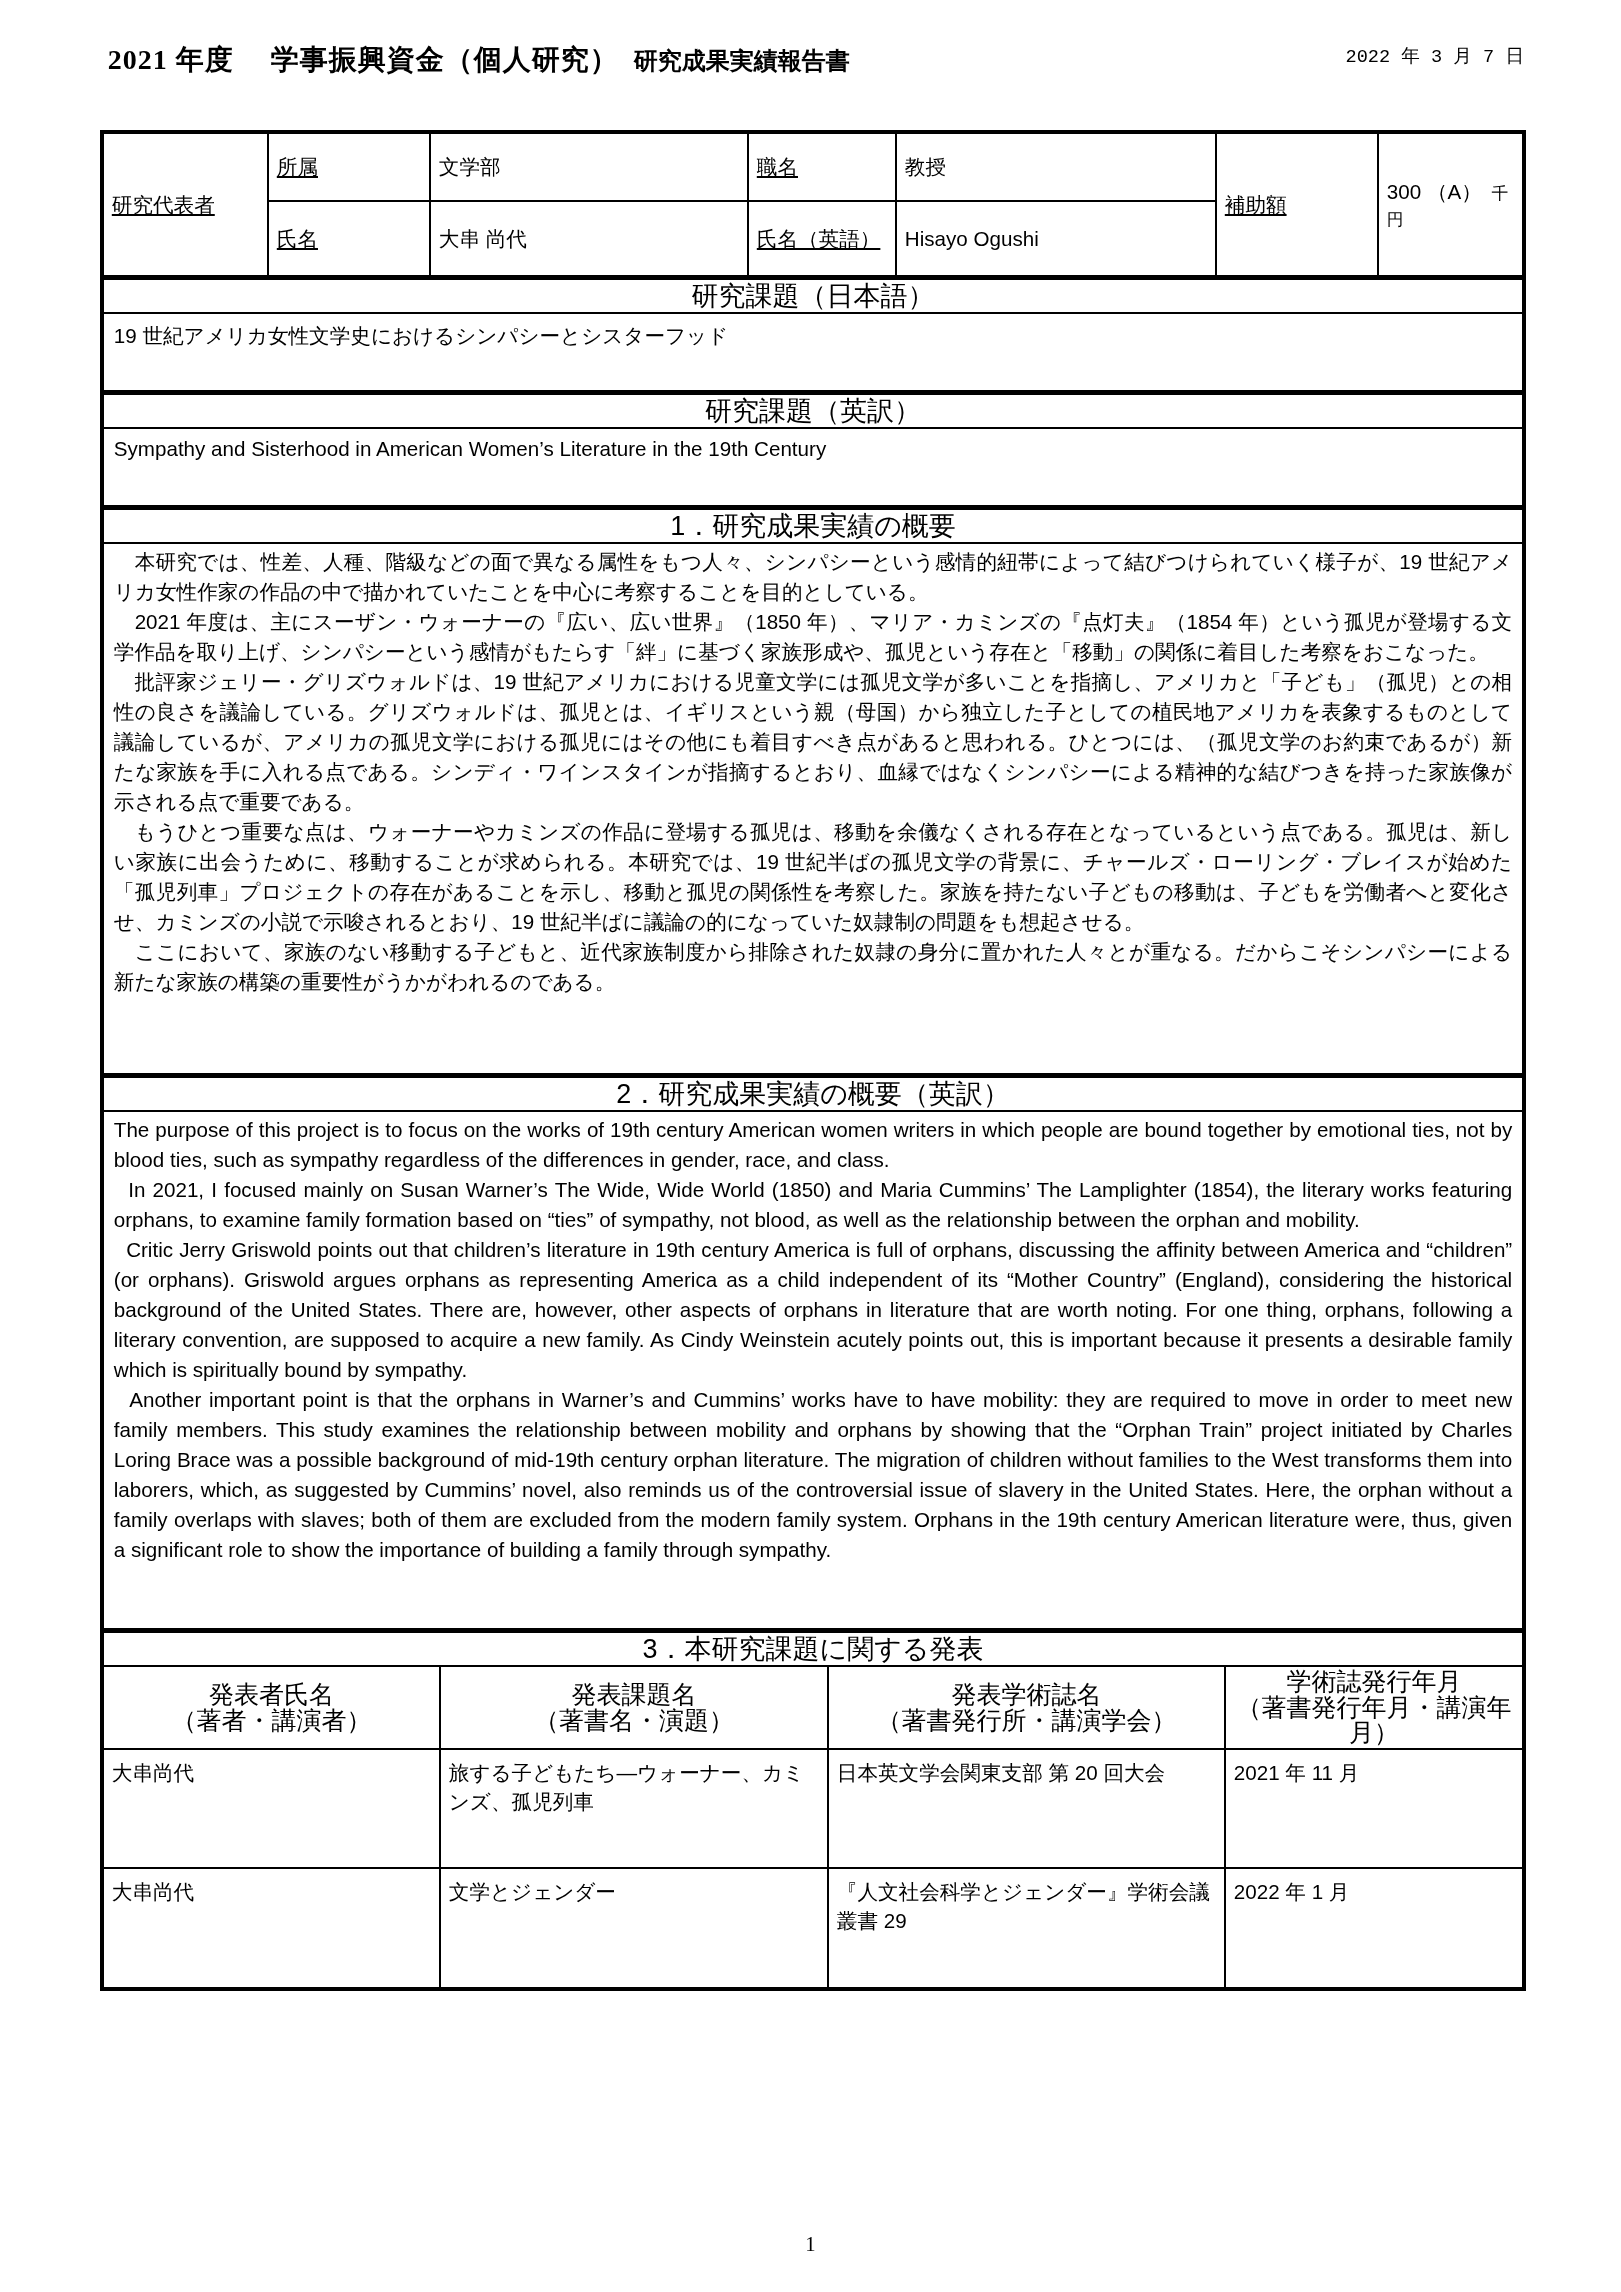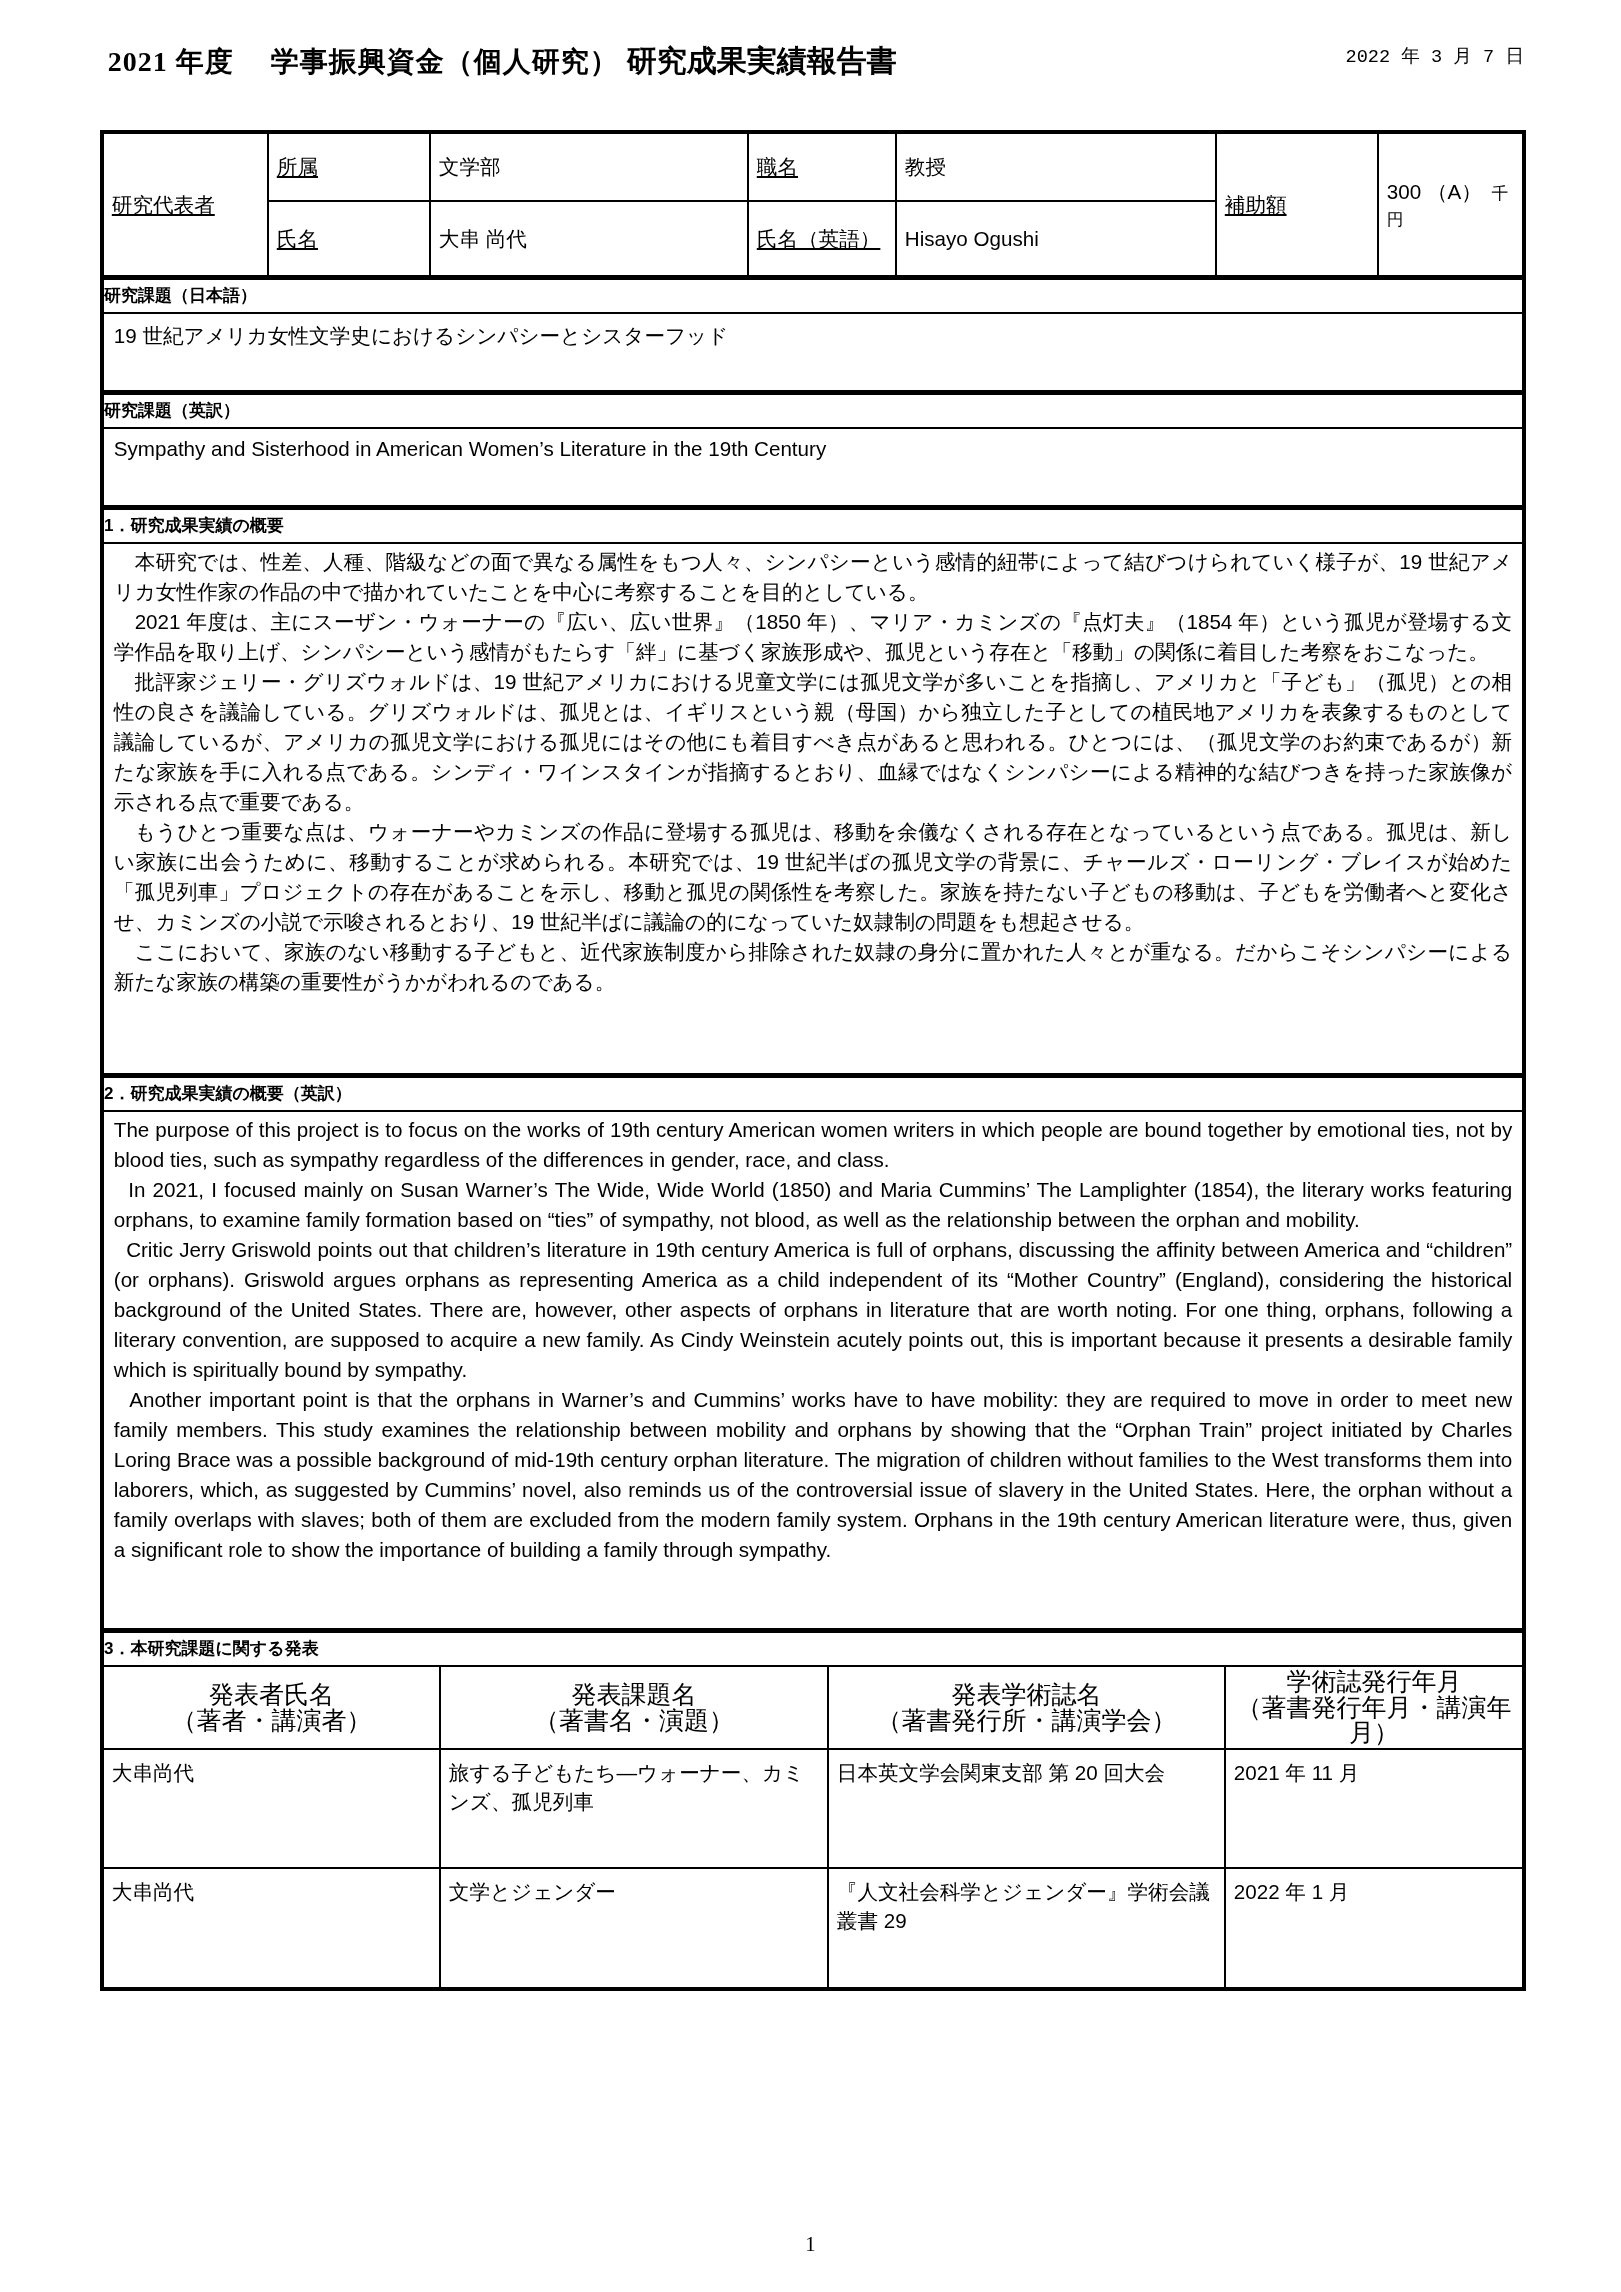--- a/index.html
+++ b/index.html
@@ -10,21 +10,21 @@
   }
   
   .page-header { position:absolute; left:100px; top:41px; width:1426px; }
   .doc-title { margin-left:7.8px; white-space:nowrap; }
   .title-main {
     font-family:"Liberation Serif","DejaVu Serif",serif;
     font-size:28px; font-weight:bold; letter-spacing:1px;
   }
   .title-sub {
     font-family:"Liberation Serif","DejaVu Serif",serif;
-    font-size:30px; font-weight:bold; margin-left:8px;
+    font-size:24px; font-weight:bold; margin-left:15px;
   }
   .doc-date {
     position:absolute; right:2px; top:2px;
     font-family:Liberation Mono, monospace;
     font-size:18.6px;
   }
   
   .doc {
     position:absolute; left:100px; top:130px; width:1426px;
     box-sizing:border-box; border:4.9px solid #000; background:#fff;
@@ -34,22 +34,22 @@
   
   .info-table td { font-size:20.6px; padding:0 7.8px; }
   .info-table .r1 { height:67px; }
   .info-table .r2 { height:74px;padding-left:36px; }
   .lbl { text-align:left; padding:0 2px;text-decoration:underline; }
   .val { text-align:left; }
   .amount-unit { font-size:16.7px; margin-left:9.8px; }
   
   .bar {
     border-top:5.9px solid #000; border-bottom:2px solid #000;
-    height:32px; line-height:32px; text-align:left;
-    font-size:17px; font-weight:bold;
+    height:32px; line-height:32px; text-align:center;
+    font-size:27px; font-weight:normal;
   }
   
   .topic-box { box-sizing:border-box; height:76px; padding:7.8px 9.8px; font-size:20.6px; }
   .bodytext { padding:2.9px 9.8px 7.8px 9.8px; font-size:20.6px; text-align:justify; }
   .bodytext p { margin:0; white-space:pre-wrap; line-height:30px; }
   .ja-body { min-height:518px; }
   .en-body { min-height:506px; }
   .en-body p { line-height:30px; }
   
   .pub-table th {

